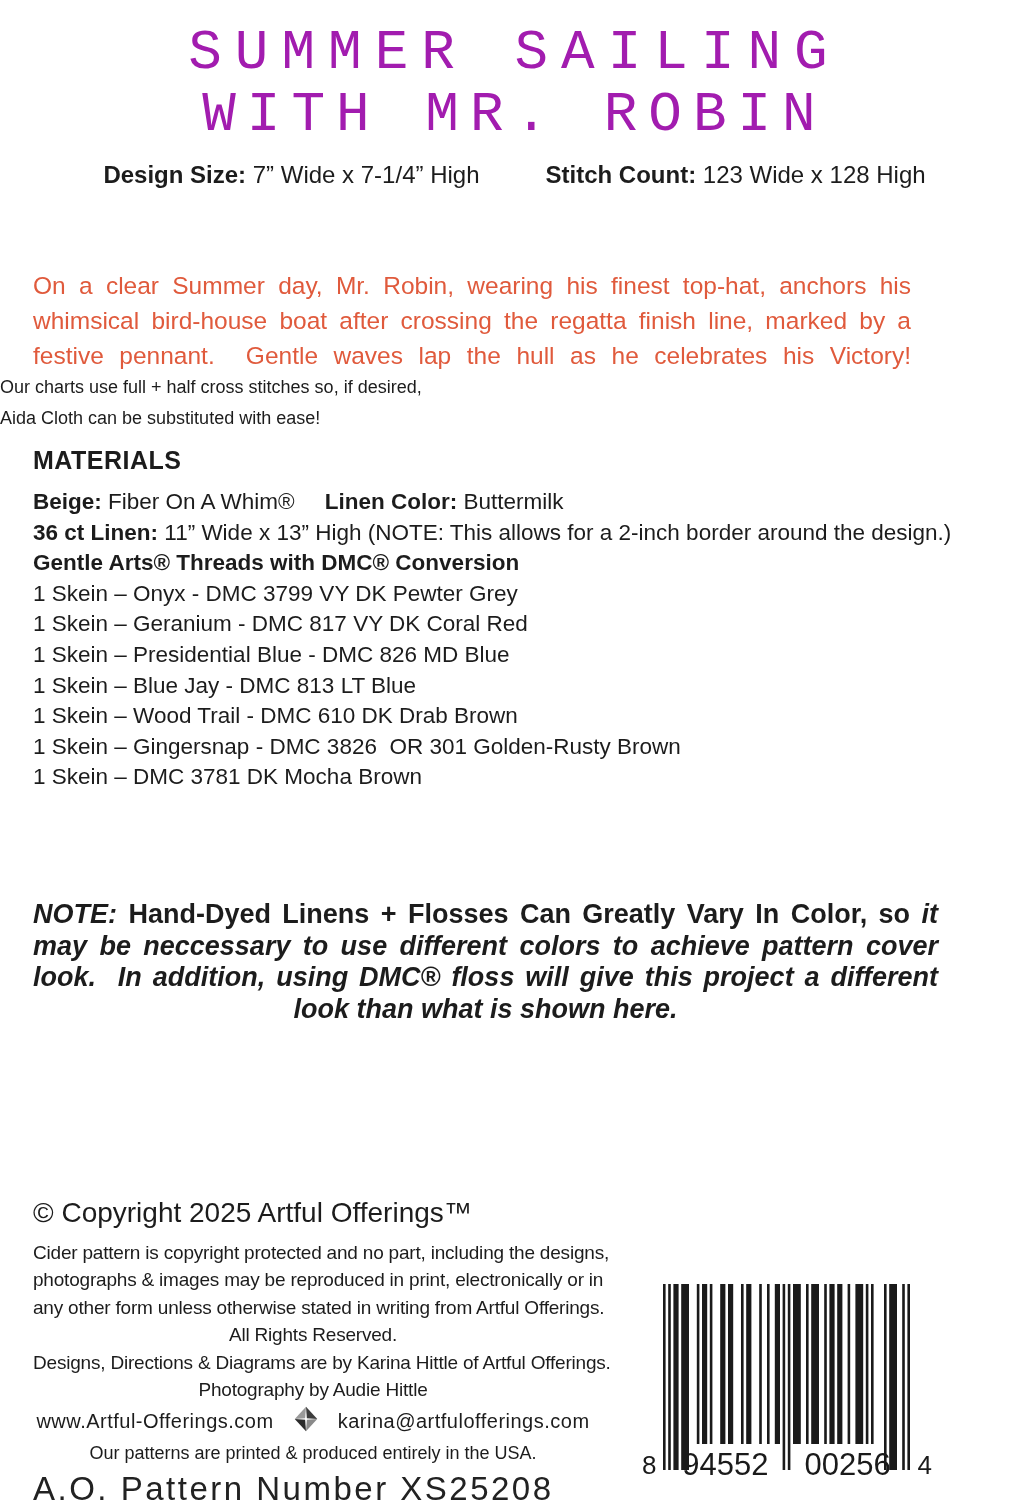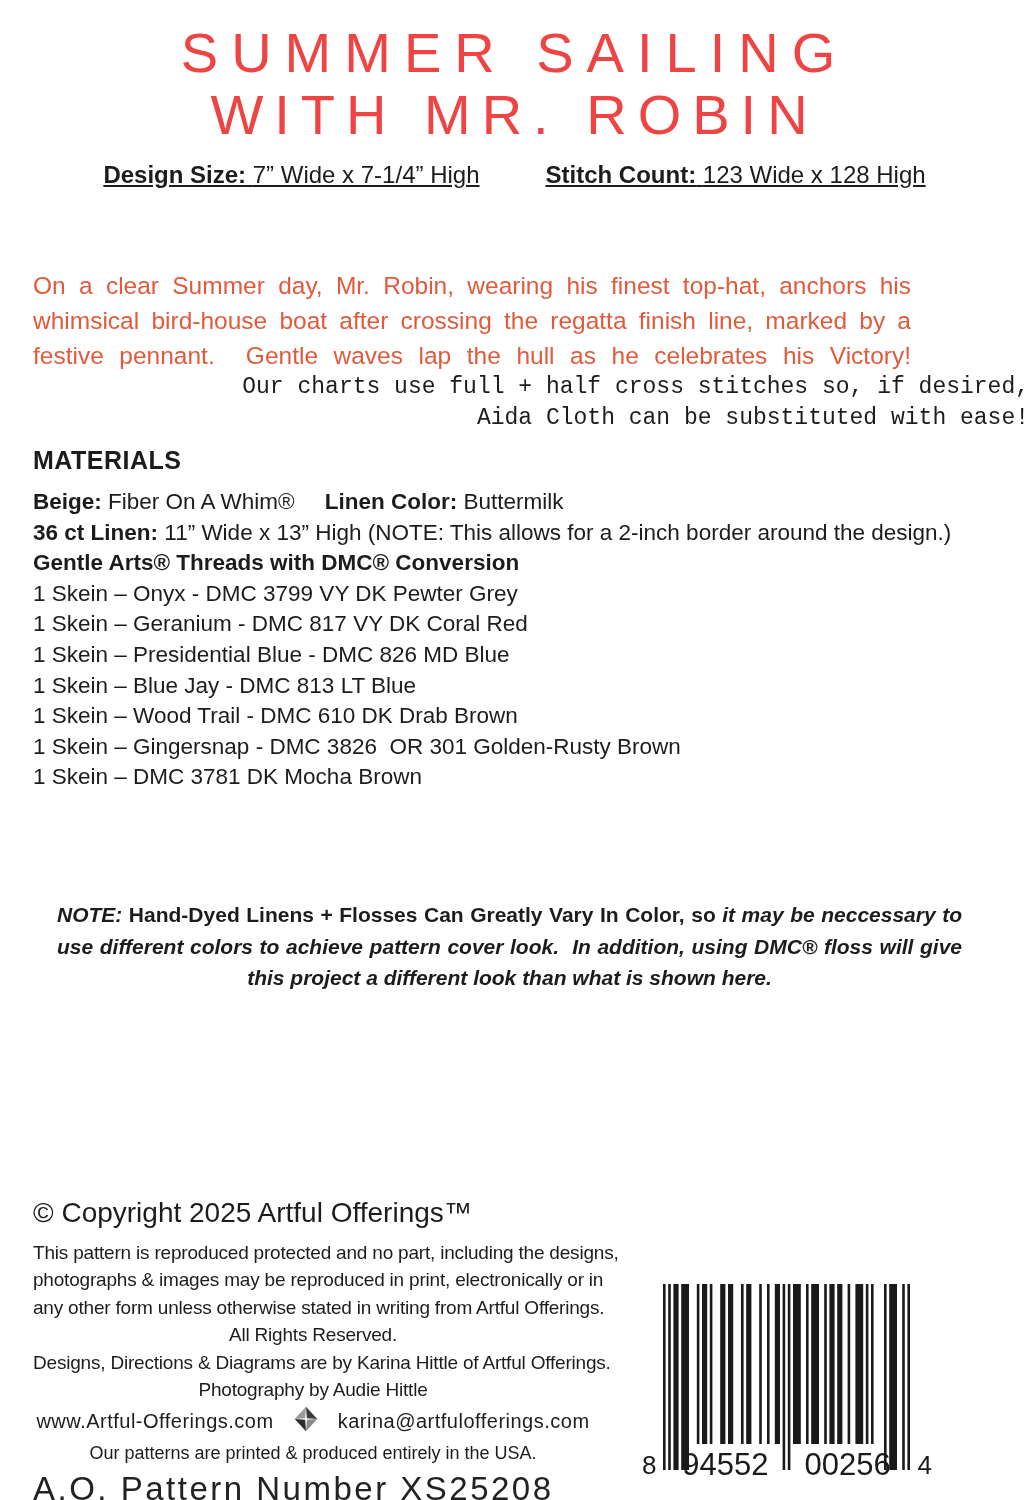--- a/index.html
+++ b/index.html
@@ -8,70 +8,69 @@
     width:1029px;height:1500px;
     background:#ffffff;
     font-family:"Liberation Sans", sans-serif;
     color:#1c1c1c;
     overflow:hidden;
   }
   
   .title{
     position:absolute;top:22px;left:0;width:100%;
     text-align:center;
-    font-family:Liberation Sans, sans-serif;
+    font-family:Liberation Mono, monospace;
     font-weight:400;
-    color:#ef4444;
+    color:#a21caf;
   }
   .title-line1{
     font-size:56px;letter-spacing:13px;line-height:62px;
   }
   .title-line2{
     font-size:56px;letter-spacing:11px;line-height:62px;
   }
   
   .specs{
     position:absolute;top:161px;left:0;width:100%;
     display:flex;justify-content:center;gap:66px;
-    font-size:24px;white-space:nowrap;text-decoration:underline;
+    font-size:24px;white-space:nowrap;
   }
   .specs b{font-weight:bold;}
   
   .description{
     position:absolute;top:221px;left:33px;width:878px;
     font-size:24.5px;line-height:35px;
     text-align:justify;text-align-last:justify;
     white-space:pre-wrap;
     margin-top:47px;
   }
   
   .charts-note{
     position:absolute;top:372px;left:0;width:100%;
-    text-align:right;font-size:23px;line-height:31px;font-family:Liberation Mono, monospace;
+    text-align:left;font-size:18px;line-height:31px;
   }
   
   .materials{
     position:absolute;top:446px;left:33px;width:975px;
   }
   .materials-heading{
     font-size:25px;font-weight:bold;letter-spacing:.5px;
     margin-bottom:12px;
   }
   .materials-line{
     font-size:22.5px;line-height:30.6px;white-space:pre;
   }
   .materials-line b{font-weight:bold;}
   .gap-right{margin-left:30px;}
   
   .note{
     position:absolute;top:899px;left:33px;width:905px;
-    font-size:21px;line-height:31.5px;font-weight:bold;
+    font-size:27px;line-height:31.5px;font-weight:bold;
     text-align:justify;text-align-last:center;
     white-space:pre-wrap;
-    margin-left:24px;
   }
   .note .it{font-style:italic;}
   
   .footer{
     position:absolute;top:1196px;left:33px;width:560px;
   }
   .copyright-heading{
     font-size:28px;line-height:34px;margin-bottom:9px;
   }
   .fine-line{
@@ -148,21 +147,21 @@
       <div class="materials-line">1 Skein – Wood Trail - DMC 610 DK Drab Brown</div>
       <div class="materials-line">1 Skein – Gingersnap - DMC 3826  OR 301 Golden-Rusty Brown</div>
       <div class="materials-line">1 Skein – DMC 3781 DK Mocha Brown</div>
     </div>
   </div>
 
   <div class="note"><span class="it">NOTE:</span><span> Hand-Dyed Linens + Flosses Can Greatly Vary In Color, so </span><span class="it">it may be neccessary to use different colors to achieve pattern cover look.  In addition, using DMC® floss will give this project a different look than what is shown here.</span></div>
 
   <div class="footer">
     <div class="copyright-heading">© Copyright 2025 Artful Offerings™</div>
-    <div class="fine-line">This pattern is reproduced protected and no part, including the designs,</div>
+    <div class="fine-line">Cider pattern is copyright protected and no part, including the designs,</div>
     <div class="fine-line">photographs &amp; images may be reproduced in print, electronically or in</div>
     <div class="fine-line">any other form unless otherwise stated in writing from Artful Offerings.</div>
     <div class="fine-line">All Rights Reserved.</div>
     <div class="fine-line">Designs, Directions &amp; Diagrams are by Karina Hittle of Artful Offerings.</div>
     <div class="fine-line">Photography by Audie Hittle</div>
     <div class="contact-row">
       <span>www.Artful-Offerings.com</span>
       <span class="diamond-icon">
         <svg width="26" height="26" viewBox="0 0 30 30" aria-hidden="true">
           <polygon points="15,1 2,15 14,14" fill="#9a9a9a"></polygon>

